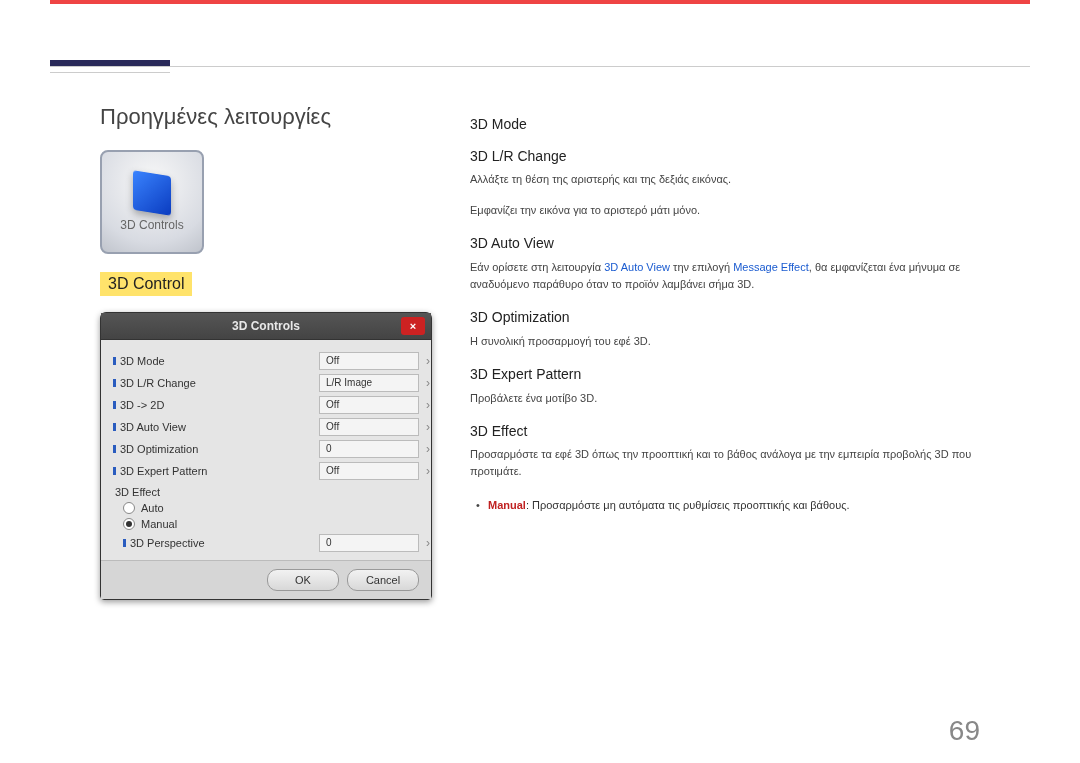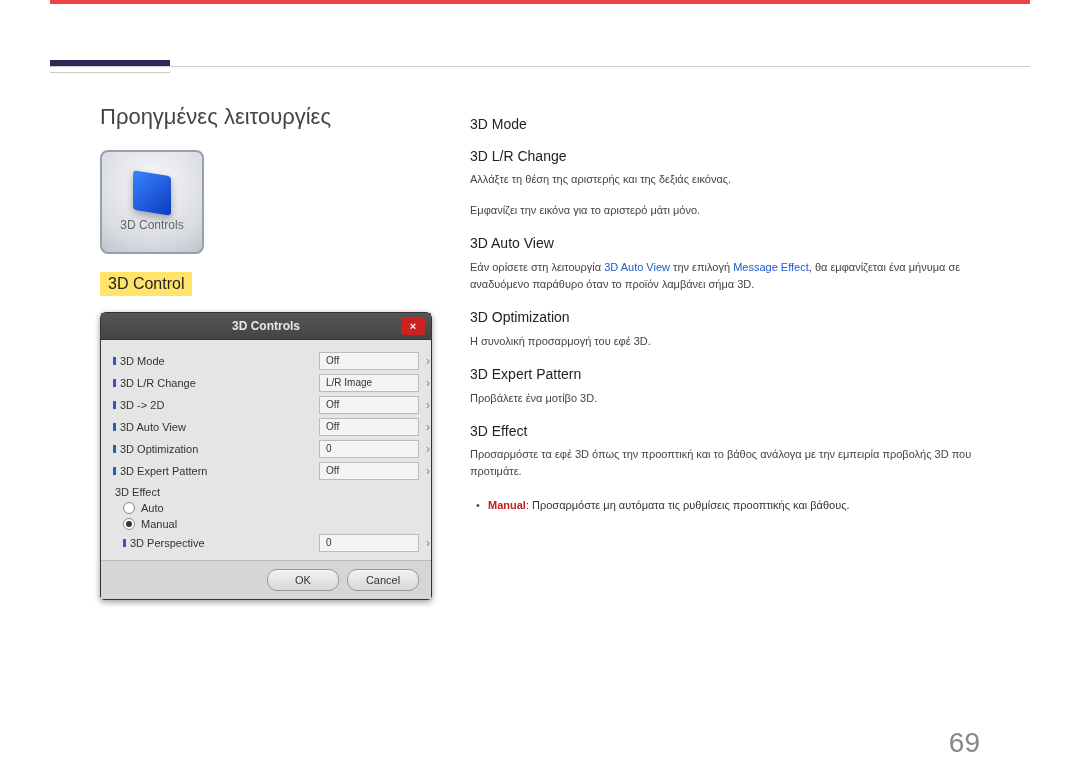--- a/index.html
+++ b/index.html
@@ -255,21 +255,21 @@
     margin-bottom: 4px;
   }
   ul.bul li::before {
     content: "•";
     position: absolute;
     left: 6px;
     color: #444;
   }
   .page-num {
     position: absolute;
-    bottom: 4px;
+    bottom: 16px;
     right: 50px;
     font-size: 28px;
     color: #888;
   }
 </style>
 </head>
 <body>
 
 <div class="top-rule"></div>
 <div class="top-rule-full"></div>

